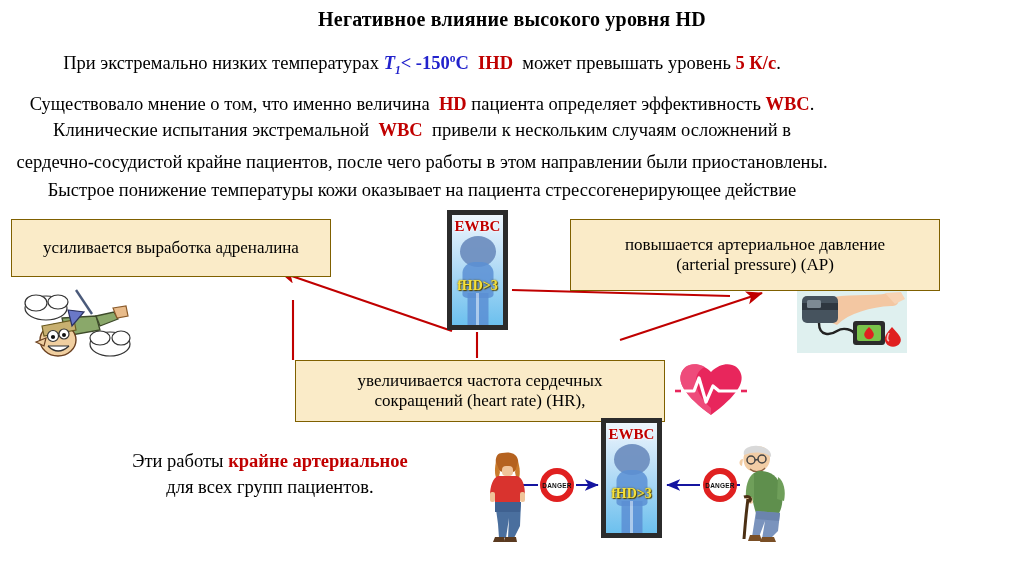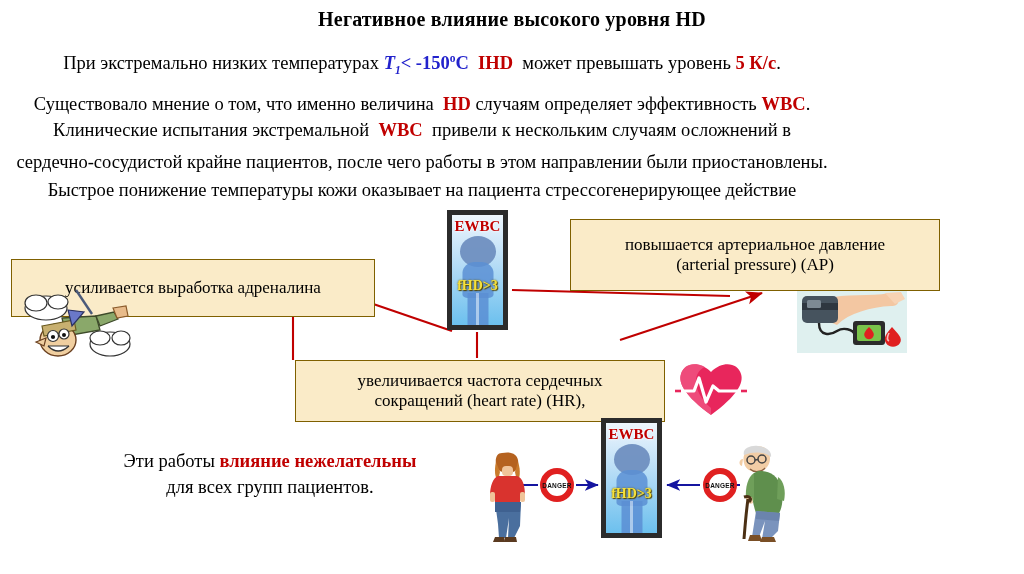--- a/index.html
+++ b/index.html
@@ -60,21 +60,21 @@
     border: 1.5px solid #7F6000;
     box-sizing: border-box;
     display: flex;
     align-items: center;
     justify-content: center;
     text-align: center;
     font-size: 17px;
     line-height: 1.2;
     padding: 4px 8px;
   }
-  #box-adrenaline { left: 11px;  top: 219px; width: 364px; height: 58px; margin-top: 40px; }
+  #box-adrenaline { left: 11px;  top: 219px; width: 320px; height: 58px; }
   #box-pressure   { left: 570px; top: 219px; width: 370px; height: 72px; }
   #box-heartrate  { left: 295px; top: 360px; width: 370px; height: 62px; }
 
   
   .frame {
     position: absolute;
     box-sizing: border-box;
     border: 5px solid #2b2b2b;
     background:
       repeating-conic-gradient(#ffffff 0% 25%, #111111 0% 50%) 0 0 / 7px 7px;
@@ -209,21 +209,21 @@
 
 <div class="slide">
 
   <div class="title">Негативное влияние высокого уровня HD</div>
 
   <div class="line l1">
     <span>При экстремально низких температурах </span><span class="blue ital">T</span><span class="blue sub">1</span><span class="blue">&lt; -150</span><span class="blue sup">o</span><span class="blue">C</span>&nbsp;&nbsp;<span class="red">IHD</span>&nbsp;&nbsp;<span>может превышать уровень </span><span class="red">5 К/с</span><span>.</span>
   </div>
 
   <div class="line l2">
-    <span>Существовало мнение о том, что именно величина </span>&nbsp;<span class="red">HD</span>&nbsp;<span>случаям определяет   эффективность </span><span class="red">WBC</span><span>.</span>
+    <span>Существовало мнение о том, что именно величина </span>&nbsp;<span class="red">HD</span>&nbsp;<span>пациента определяет   эффективность </span><span class="red">WBC</span><span>.</span>
   </div>
 
   <div class="line l3">
     <span>Клинические испытания экстремальной </span>&nbsp;<span class="red">WBC</span>&nbsp;&nbsp;<span>привели к нескольким случаям осложнений в</span>
   </div>
 
   <div class="line l4">сердечно-сосудистой крайне пациентов, после чего работы в этом направлении были приостановлены.</div>
 
   <div class="line l5">Быстрое понижение температуры кожи  оказывает на пациента стрессогенерирующее действие</div>
 
@@ -373,17 +373,17 @@
     <path d="M28 68 L52 70 L50 88 L42 96 L34 96 L37 78 L31 94 L24 94 Z" fill="#7a93bd"></path>
     <path d="M28 68 L52 70 L51 78 L28 76 Z" fill="#6b84ad"></path>
     <path d="M18 55 C 18 60, 22 62, 25 60 L24 54 Z" fill="#f2cda5"></path>
     <path d="M34 94 L46 94 L48 99 L32 99 Z" fill="#7a4f26"></path>
     <path d="M22 92 L32 92 L34 98 L20 98 Z" fill="#7a4f26"></path>
     <path d="M20 56 C 18 70, 17 84, 16 96" fill="none" stroke="#4a2f14" stroke-width="3"></path>
     <path d="M16 54 C 22 52, 24 56, 21 59" fill="none" stroke="#4a2f14" stroke-width="3"></path>
   </svg>
 
   <div class="bottom-text">
-    <span>Эти работы </span><span class="red">влияние нежелательны</span><br>
+    <span>Эти работы </span><span class="red">крайне артериальное</span><br>
     <span>для всех групп пациентов.</span>
   </div>
 
 </div>
 
 </body></html>

